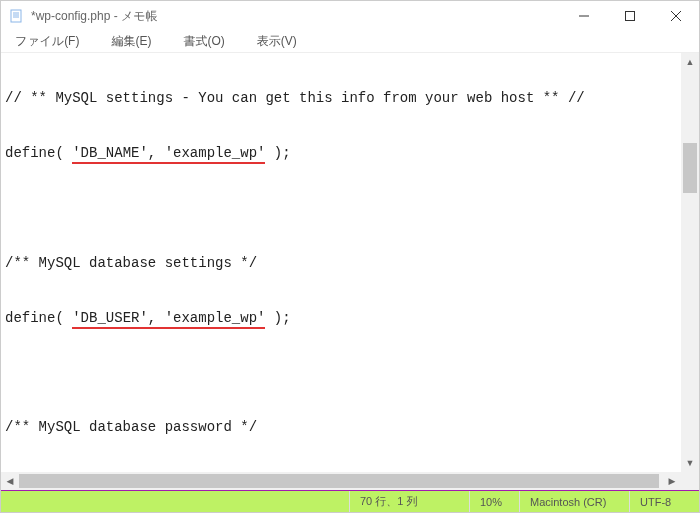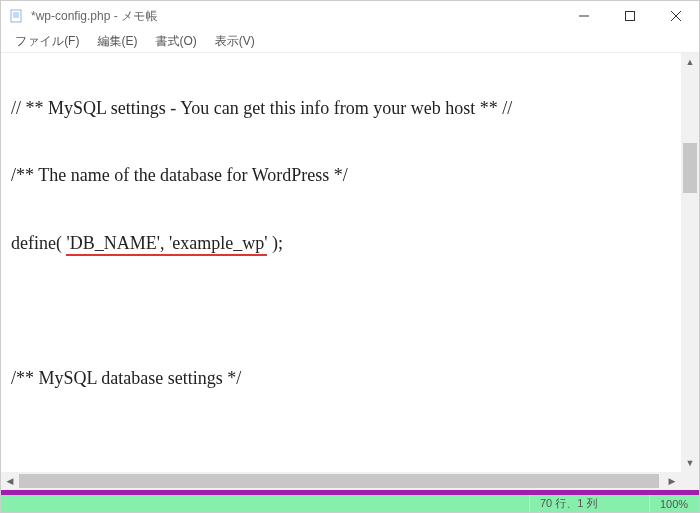--- a/index.html
+++ b/index.html
@@ -2,36 +2,36 @@
 <html><head>
 <meta charset="utf-8">
 <style>
 * { margin: 0; padding: 0; box-sizing: border-box; }
 body { font-family: "Yu Gothic UI", "Meiryo", sans-serif; font-size: 12px; background: #fff; width: 700px; height: 513px; overflow: hidden; border: 1px solid #ccc; display: flex; flex-direction: column; }
 .titlebar { height: 30px; display: flex; align-items: center; padding-left: 8px; background: #fff; color: #666; }
 .titlebar .icon { width: 16px; height: 16px; margin-right: 6px; display: inline-flex; align-items: center; justify-content: center; }
 .titlebar .title { flex: 1; font-size: 12px; }
 .winctrl { display: flex; }
 .winctrl .btn { width: 46px; height: 30px; display: flex; align-items: center; justify-content: center; color: #555; }
-.menubar { height: 22px; display: flex; align-items: center; padding-left: 6px; gap: 2px; border-bottom: 1px solid #eee; color: #555; }
+.menubar { height: 22px; display: flex; align-items: center; padding-left: 6px; gap: 16px; border-bottom: 1px solid #eee; color: #555; }
 .menubar .menu-item { padding: 2px 8px; font-size: 12px; }
 .editor-wrap { flex: 1; position: relative; overflow: hidden; }
-.editor { position: absolute; inset: 0 18px 18px 0; padding: 12px 10px; font-family: Liberation Serif, serif; font-size: 18px; line-height: 1.6; color: #222; white-space: pre; overflow: hidden; }
+.editor { position: absolute; inset: 0 18px 18px 0; padding: 12px 4px; font-family: Liberation Mono, monospace; font-size: 14px; line-height: 1.6; color: #222; white-space: pre; overflow: hidden; }
 .editor .line { margin-bottom: 10px; }
 .red-underline { border-bottom: 2.5px solid #e23333; padding-bottom: 1px; }
 .vscroll { position: absolute; right: 0; top: 0; bottom: 18px; width: 18px; background: #f1f1f1; }
 .vscroll .up, .vscroll .down { height: 18px; display: flex; align-items: center; justify-content: center; color: #666; font-size: 9px; }
 .vscroll .thumb { position: absolute; left: 2px; right: 2px; top: 90px; height: 50px; background: #c7c7c7; border-radius: 0; }
 .vscroll .down { position: absolute; bottom: 0; left: 0; right: 0; }
 .hscroll { position: absolute; left: 0; right: 18px; bottom: 0; height: 18px; background: #f1f1f1; display: flex; align-items: center; }
 .hscroll .left, .hscroll .right { width: 18px; display: flex; align-items: center; justify-content: center; color: #666; font-size: 9px; }
 .hscroll .track { flex: 1; position: relative; height: 100%; }
 .hscroll .thumb { position: absolute; top: 2px; bottom: 2px; left: 0; width: 640px; background: #c7c7c7; }
 .corner { position: absolute; right: 0; bottom: 0; width: 18px; height: 18px; background: #f1f1f1; }
-.statusbar { height: 22px; background: #86efac; border-top: 5px solid #a21caf; display: flex; align-items: stretch; font-size: 11px; color: #555; }
+.statusbar { height: 22px; background: #bef264; border-top: 1px solid #a21caf; display: flex; align-items: stretch; font-size: 11px; color: #555; }
 .statusbar .cell { border-left: 1px solid #ddd; padding: 0 10px; display: flex; align-items: center; white-space: nowrap; }
 .statusbar .spacer { flex: 1; }
 </style>
 </head>
 <body>
 
 <div class="titlebar">
   <span class="icon">
     <svg width="14" height="14" viewBox="0 0 14 14">
         <rect x="1" y="1" width="10" height="12" fill="#fff" stroke="#8bb6e8" stroke-width="1"></rect>
@@ -64,24 +64,24 @@
 <div class="menubar">
   <span class="menu-item">ファイル(F)</span>
   <span class="menu-item">編集(E)</span>
   <span class="menu-item">書式(O)</span>
   <span class="menu-item">表示(V)</span>
 </div>
 
 <div class="editor-wrap">
   <div class="editor">
 <div class="line">// ** MySQL settings - You can get this info from your web host ** //</div>
-<div class="line">/** The name of the database for WordPress */</div>
 <div class="line"><span>define( </span><span class="red-underline">'DB_NAME', 'example_wp'</span><span> );</span></div>
 <div class="line">&nbsp;</div>
 <div class="line">/** MySQL database settings */</div>
+<div class="line"><span>define( </span><span class="red-underline">'DB_USER', 'example_wp'</span><span> );</span></div>
 <div class="line">&nbsp;</div>
 <div class="line">/** MySQL database password */</div>
 
 
 
 
   </div>
 
   <div class="vscroll">
     <div class="up">▲</div>
@@ -94,14 +94,16 @@
         <div class="thumb"></div>
       </div>
     <div class="right">▶</div>
   </div>
   <div class="corner"></div>
 </div>
 
 <div class="statusbar">
   <div class="spacer"></div>
   <div class="cell" style="min-width:120px">70 行、1 列</div>
-  <div class="cell" style="min-width:50px">100%</div>
+  <div class="cell" style="min-width:50px">10%</div>
+  <div class="cell" style="min-width:110px">Macintosh (CR)</div>
+  <div class="cell" style="min-width:70px">UTF-8</div>
 </div>
 
 </body></html>

